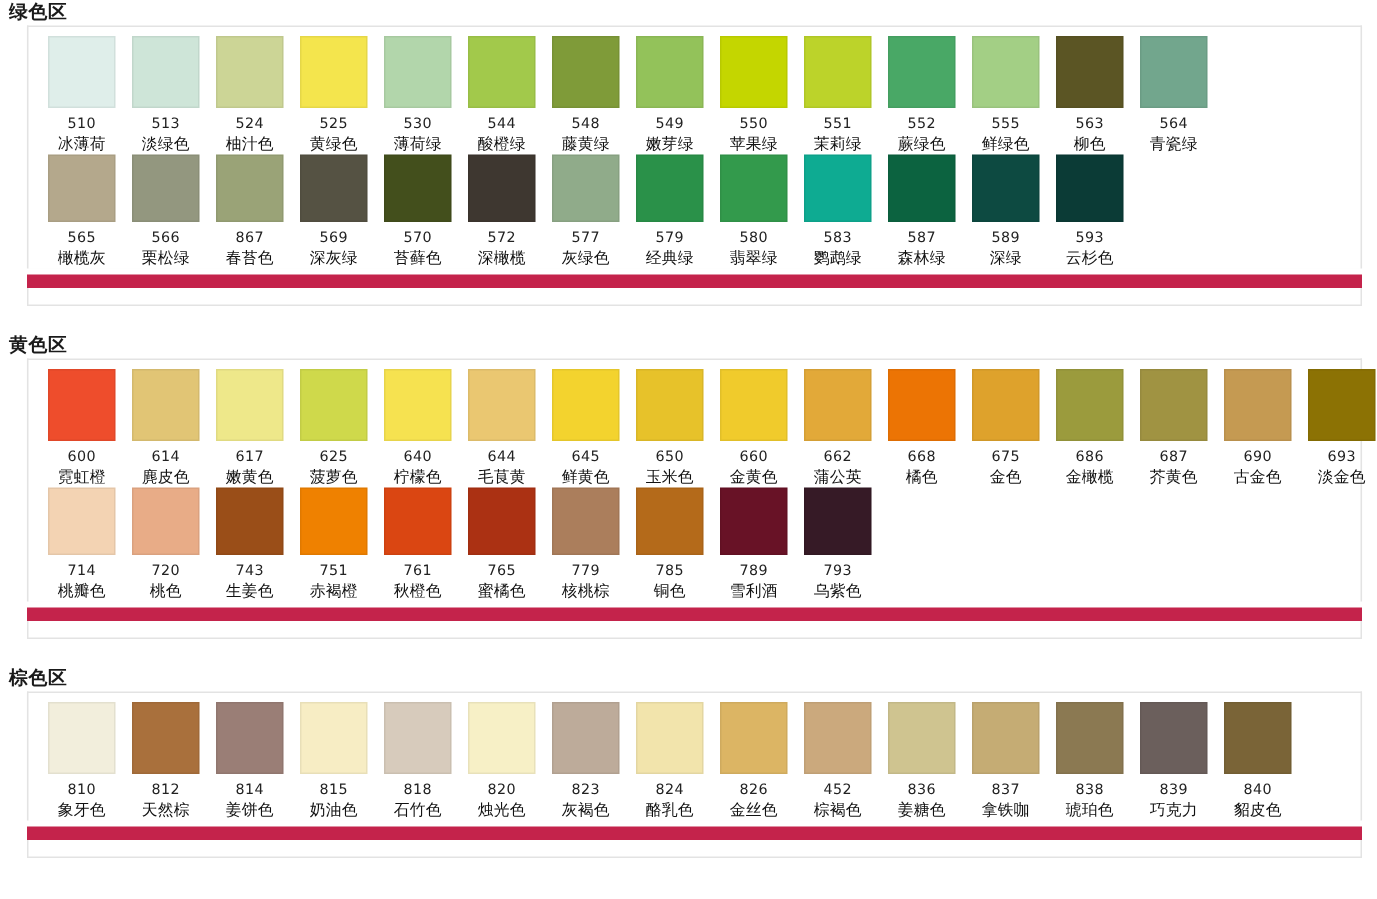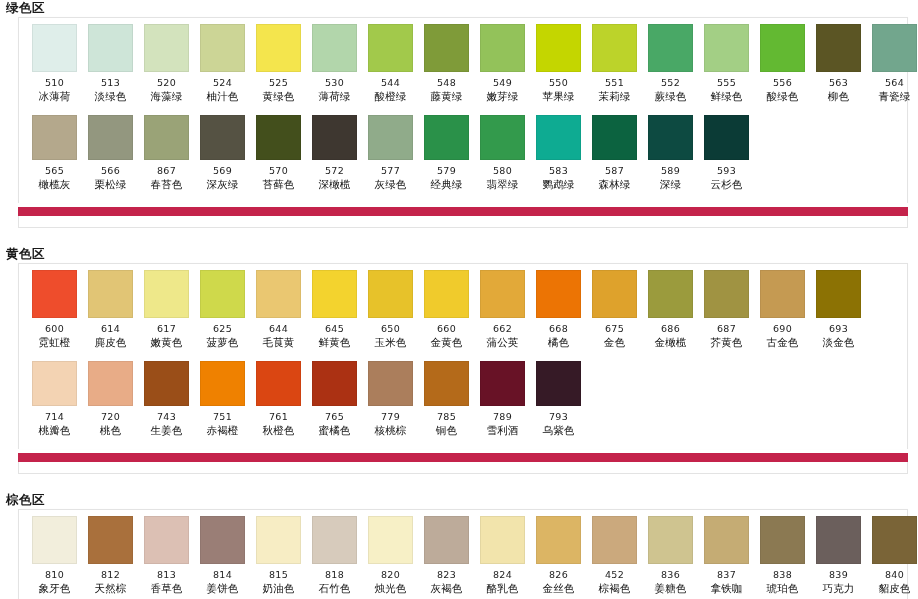--- a/index.html
+++ b/index.html
@@ -34,21 +34,21 @@
     background: #ffffff;
     border: 1px solid #e3e3e3;
     border-bottom: none;
     box-shadow: 0 0 1px rgba(0,0,0,.04);
     padding: 6px 0 0 0;
   }
 
   .row {
     display: flex;
     align-items: flex-start;
-    padding: 0 0 12px 8px;
+    padding: 0 0 0 8px;
   }
 
   .swatch-cell {
     width: 55px;
     flex: 0 0 55px;
     display: flex;
     flex-direction: column;
     align-items: center;
     margin-right: 1px;
   }
@@ -106,25 +106,20 @@
               <span class="chip" style="background: rgb(223, 238, 234);"></span>
               <div class="code">510</div>
               <div class="cname">冰薄荷</div>
             </div>
             <div class="swatch-cell">
               <span class="chip" style="background: rgb(206, 229, 216);"></span>
               <div class="code">513</div>
               <div class="cname">淡绿色</div>
             </div>
             <div class="swatch-cell">
-              <span class="chip" style="background: rgb(211, 227, 189);"></span>
-              <div class="code">520</div>
-              <div class="cname">海藻绿</div>
-            </div>
-            <div class="swatch-cell">
               <span class="chip" style="background: rgb(204, 213, 150);"></span>
               <div class="code">524</div>
               <div class="cname">柚汁色</div>
             </div>
             <div class="swatch-cell">
               <span class="chip" style="background: rgb(244, 229, 77);"></span>
               <div class="code">525</div>
               <div class="cname">黄绿色</div>
             </div>
             <div class="swatch-cell">
@@ -159,25 +154,20 @@
             </div>
             <div class="swatch-cell">
               <span class="chip" style="background: rgb(73, 168, 102);"></span>
               <div class="code">552</div>
               <div class="cname">蕨绿色</div>
             </div>
             <div class="swatch-cell">
               <span class="chip" style="background: rgb(163, 207, 133);"></span>
               <div class="code">555</div>
               <div class="cname">鲜绿色</div>
-            </div>
-            <div class="swatch-cell">
-              <span class="chip" style="background: rgb(99, 185, 50);"></span>
-              <div class="code">556</div>
-              <div class="cname">酸绿色</div>
             </div>
             <div class="swatch-cell">
               <span class="chip" style="background: rgb(91, 85, 36);"></span>
               <div class="code">563</div>
               <div class="cname">柳色</div>
             </div>
             <div class="swatch-cell">
               <span class="chip" style="background: rgb(114, 166, 141);"></span>
               <div class="code">564</div>
               <div class="cname">青瓷绿</div>
@@ -273,20 +263,25 @@
               <span class="chip" style="background: rgb(238, 232, 138);"></span>
               <div class="code">617</div>
               <div class="cname">嫩黄色</div>
             </div>
             <div class="swatch-cell">
               <span class="chip" style="background: rgb(207, 217, 75);"></span>
               <div class="code">625</div>
               <div class="cname">菠萝色</div>
             </div>
             <div class="swatch-cell">
+              <span class="chip" style="background: rgb(246, 226, 80);"></span>
+              <div class="code">640</div>
+              <div class="cname">柠檬色</div>
+            </div>
+            <div class="swatch-cell">
               <span class="chip" style="background: rgb(234, 199, 113);"></span>
               <div class="code">644</div>
               <div class="cname">毛茛黄</div>
             </div>
             <div class="swatch-cell">
               <span class="chip" style="background: rgb(243, 211, 46);"></span>
               <div class="code">645</div>
               <div class="cname">鲜黄色</div>
             </div>
             <div class="swatch-cell">
@@ -400,25 +395,20 @@
               <span class="chip" style="background: rgb(242, 238, 220);"></span>
               <div class="code">810</div>
               <div class="cname">象牙色</div>
             </div>
             <div class="swatch-cell">
               <span class="chip" style="background: rgb(169, 112, 60);"></span>
               <div class="code">812</div>
               <div class="cname">天然棕</div>
             </div>
             <div class="swatch-cell">
-              <span class="chip" style="background: rgb(220, 192, 180);"></span>
-              <div class="code">813</div>
-              <div class="cname">香草色</div>
-            </div>
-            <div class="swatch-cell">
               <span class="chip" style="background: rgb(154, 126, 118);"></span>
               <div class="code">814</div>
               <div class="cname">姜饼色</div>
             </div>
             <div class="swatch-cell">
               <span class="chip" style="background: rgb(247, 237, 196);"></span>
               <div class="code">815</div>
               <div class="cname">奶油色</div>
             </div>
             <div class="swatch-cell">

